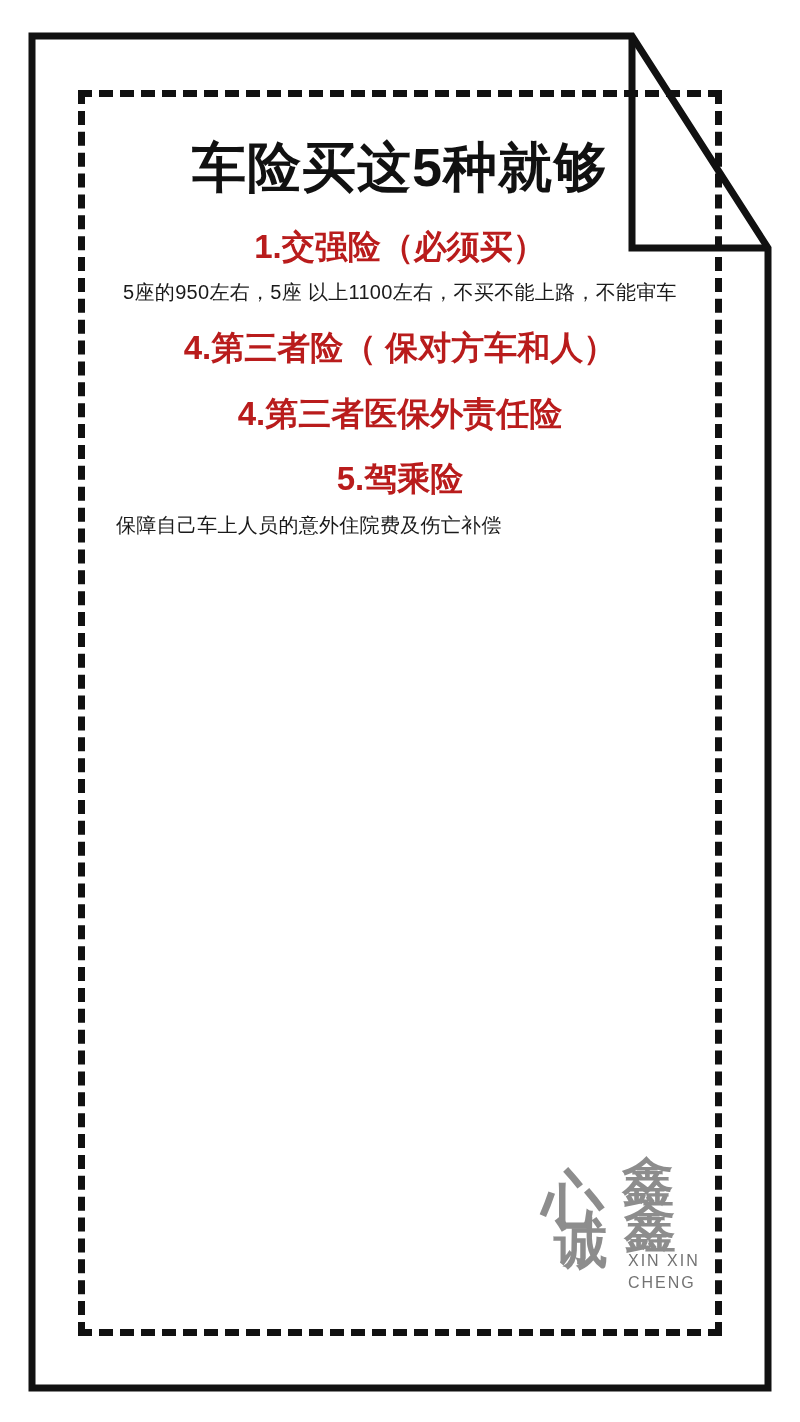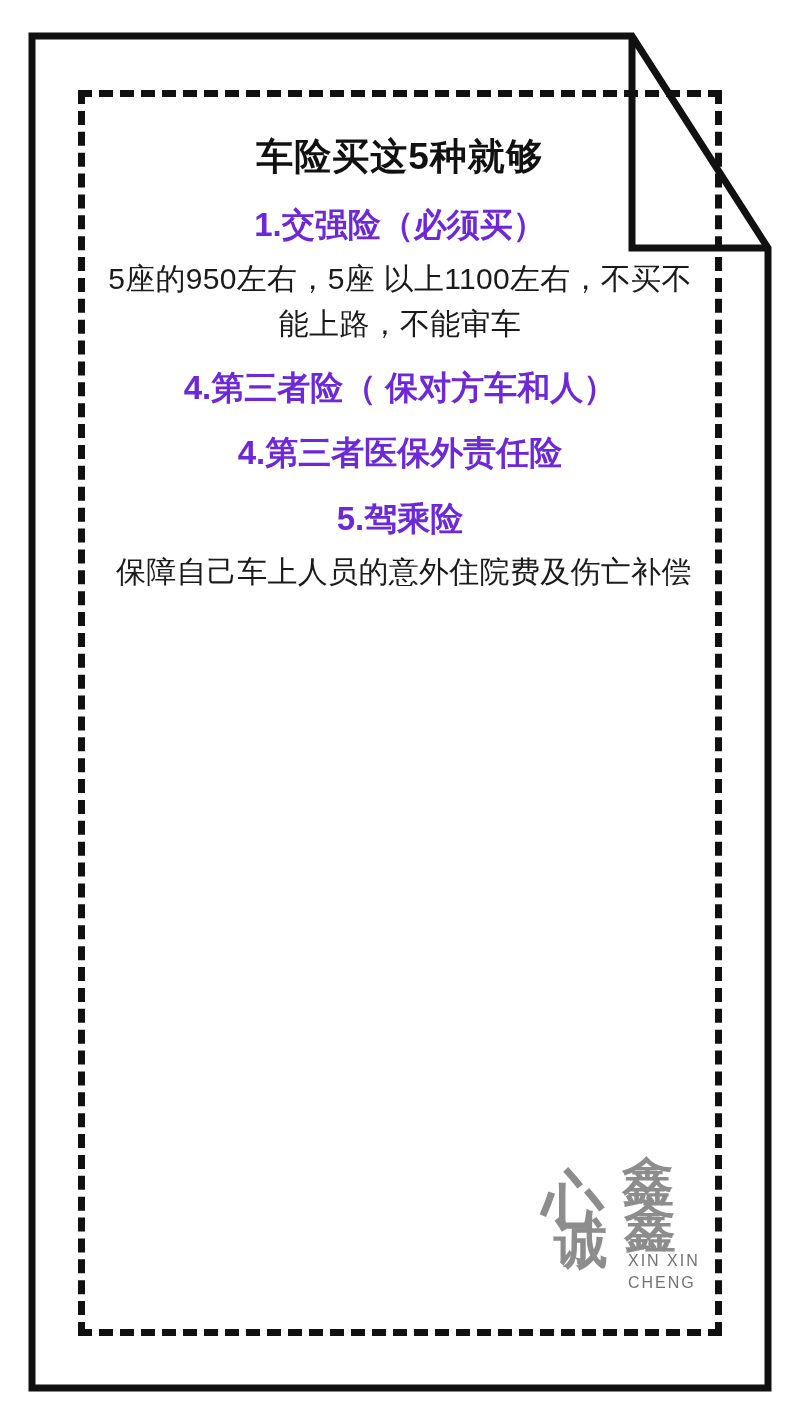--- a/index.html
+++ b/index.html
@@ -51,44 +51,44 @@
     position: absolute;
     left: 70px;
     top: 80px;
     width: 604px;
     box-sizing: border-box;
   }
 
   .doc-title {
     font-family: "Liberation Sans", sans-serif;
     font-weight: bold;
-    font-size: 37px;
+    font-size: 54px;
     color: #111111;
     text-align: center;
     letter-spacing: 1px;
     margin: 22px 0 20px 0;
     line-height: 1.25;
   }
 
   .section {
     margin-bottom: 6px;
   }
 
   .section-heading {
-    color: #6d28d9;
+    color: #b91c1c;
     font-weight: bold;
     font-size: 33px;
     line-height: 1.5;
     margin: 16px 0 6px 0;
     text-align: center;
   }
 
   .section-body {
     color: #1a1a1a;
-    font-size: 30px;
+    font-size: 20px;
     line-height: 1.52;
     text-align: left;
     padding: 0 10px 0 18px;
     letter-spacing: 0.3px;
   }
 
   .section-body.centered {
     text-align: center;
     padding: 0 8px;
   }

